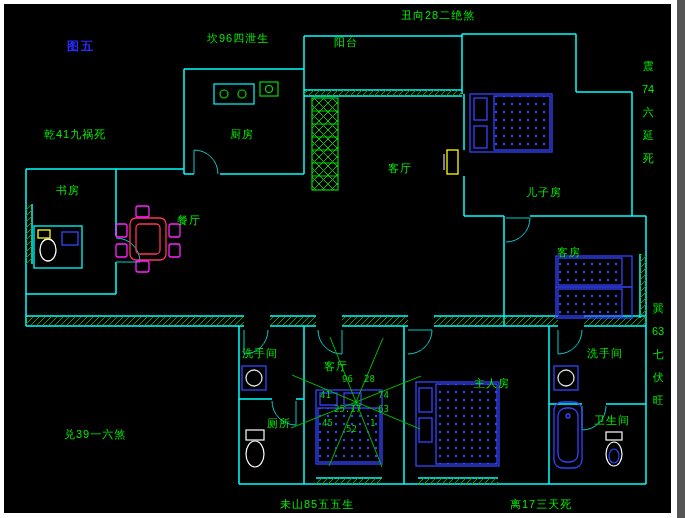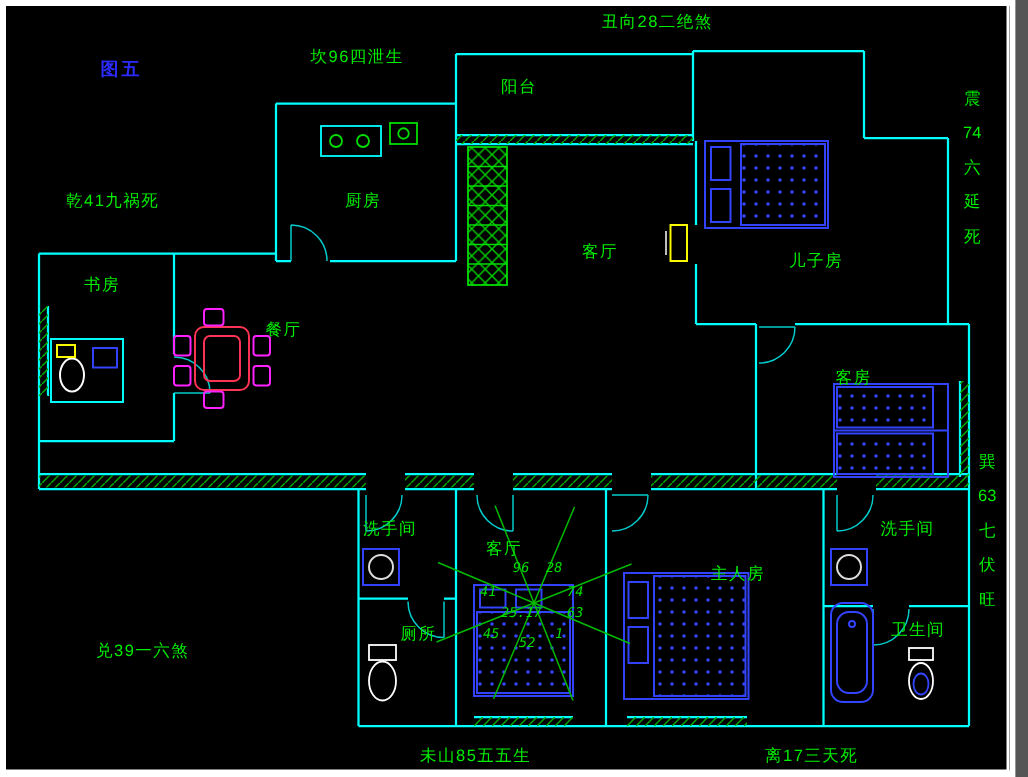--- a/index.html
+++ b/index.html
@@ -13,21 +13,21 @@
     position:absolute;color:#00ee00;font-size:11px;line-height:13px;
     white-space:nowrap;letter-spacing:1px;
   }
   .figure{color:#2b2bff;font-weight:bold;font-size:12px;letter-spacing:2px;}
   .vcol{
     position:absolute;display:flex;flex-direction:column;align-items:center;
     gap:11px;color:#00ee00;font-size:11px;line-height:12px;
   }
   .num{
     position:absolute;color:#00dd00;font-size:9px;line-height:10px;
-    font-family:"DejaVu Sans Mono",monospace;white-space:nowrap;font-style:italic;
+    font-family:"DejaVu Sans Mono",monospace;white-space:nowrap;
   }
   .bottom-strip{position:absolute;left:0;top:509px;width:685px;height:9px;background:#ffffff;}
   .right-strip{position:absolute;right:0;top:0;width:2px;height:518px;background:#ffffff;}
 </style>
 </head>
 <body>
 
 <div id="stage">
 
   <svg id="drawing" width="685" height="518" viewBox="0 0 685 518">
@@ -220,24 +220,24 @@
   </div>
 
   <div class="vcol" style="left:648px;top:298px">
     <span>巽</span>
     <span>63</span>
     <span>七</span>
     <span>伏</span>
     <span>旺</span>
   </div>
 
-  <div class="lbl" style="left:330px;top:48px">阳台</div>
+  <div class="lbl" style="left:330px;top:32px">阳台</div>
   <div class="lbl" style="left:226px;top:124px">厨房</div>
   <div class="lbl" style="left:384px;top:158px">客厅</div>
-  <div class="lbl" style="left:522px;top:164px">儿子房</div>
+  <div class="lbl" style="left:522px;top:182px">儿子房</div>
   <div class="lbl" style="left:52px;top:180px">书房</div>
   <div class="lbl" style="left:173px;top:210px">餐厅</div>
   <div class="lbl" style="left:553px;top:242px">客房</div>
   <div class="lbl" style="left:238px;top:343px">洗手间</div>
   <div class="lbl" style="left:320px;top:356px">客厅</div>
   <div class="lbl" style="left:583px;top:343px">洗手间</div>
   <div class="lbl" style="left:470px;top:373px">主人房</div>
   <div class="lbl" style="left:263px;top:413px">厕所</div>
   <div class="lbl" style="left:590px;top:410px">卫生间</div>
 

